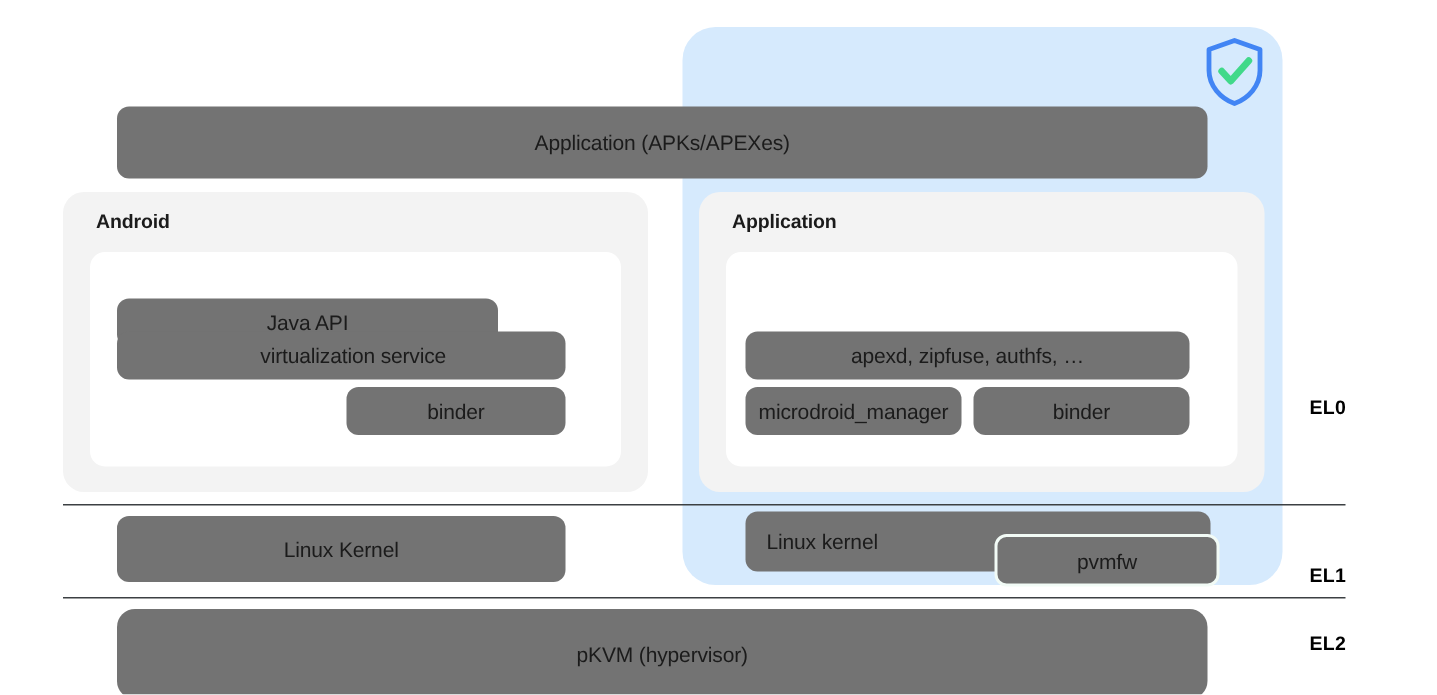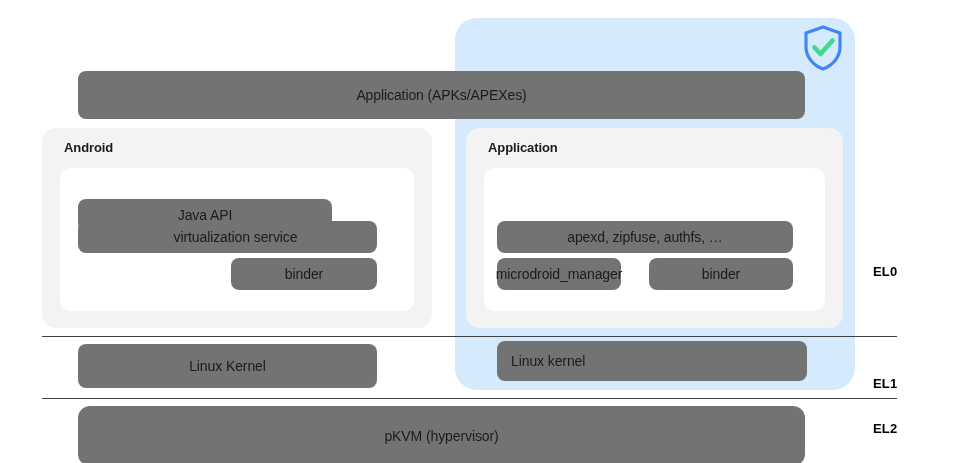--- a/index.html
+++ b/index.html
@@ -139,28 +139,29 @@
   </div>
   <div class="green" style="left:78px; top:177px; width:254px; height:32px;margin-top:22px;">Java API</div>
   <div class="green" style="left:78px; top:221px; width:299px; height:32px;padding-left:16px;">virtualization service</div>
   <div class="green" style="left:231px; top:258px; width:146px; height:32px;">binder</div>
 
   <div class="os-panel" style="left:466px; top:128px; width:377px; height:200px;">
     <div class="os-title">Application</div>
     <div class="os-inner" style="left:18px; top:40px; width:341px; height:143px;"></div>
   </div>
   <div class="green" style="left:497px; top:221px; width:296px; height:32px;">apexd, zipfuse, authfs, …</div>
-  <div class="green" style="left:497px; top:258px; width:124px; height:32px;">microdroid_manager</div>
+  <div class="green" style="left:497px; top:258px; width:144px; height:32px;">microdroid_manager</div>
   <div class="green" style="left:649px; top:258px; width:144px; height:32px;">binder</div>
 
   <div class="rule" style="top:336px;"></div>
   <div class="rule" style="top:398px;"></div>
 
   <div class="green" style="left:78px; top:344px; width:299px; height:44px;">Linux Kernel</div>
   <div class="green left-align" style="left:497px; top:341px; width:310px; height:40px;">Linux kernel</div>
+  <div class="green pvmfw" style="left:663px; top:356px; width:150px; height:35px;">pvmfw</div>
 
   <div class="green" style="left:78px; top:406px; width:727px; height:60px;border-radius:12px;">pKVM (hypervisor)</div>
 
   <div class="el-label" style="top:264px;">EL0</div>
   <div class="el-label" style="top:376px;">EL1</div>
   <div class="el-label" style="top:421px;">EL2</div>
 
 </div>
 
 </body></html>

